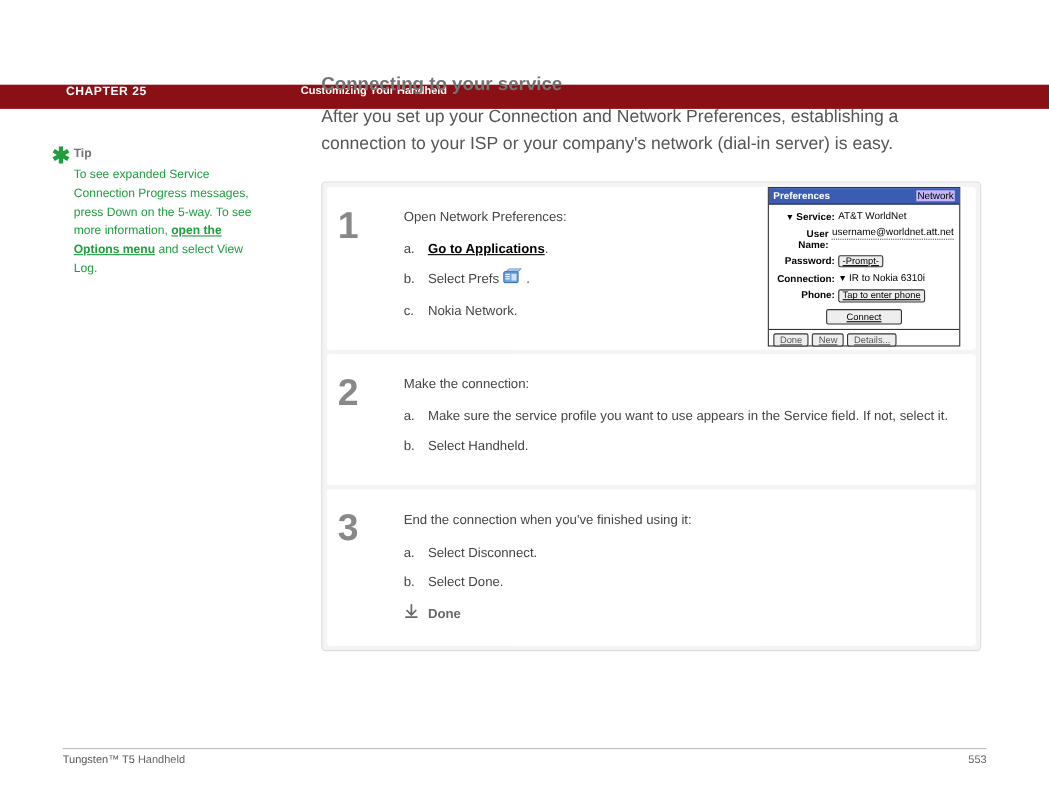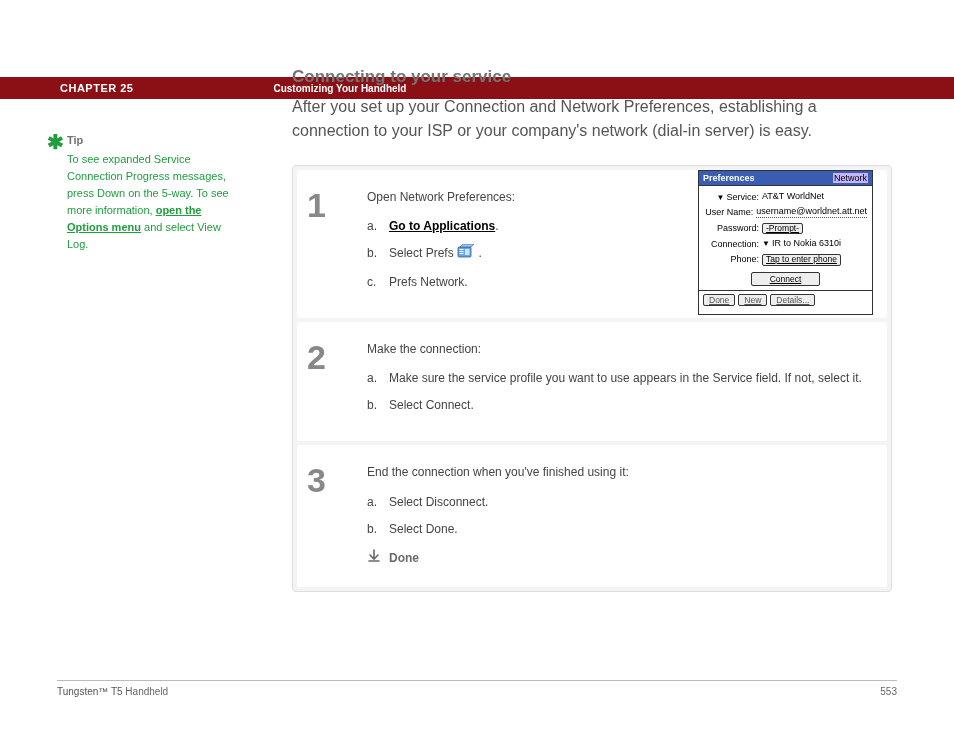--- a/index.html
+++ b/index.html
@@ -1,18 +1,18 @@
 <!DOCTYPE html>
 <html><head>
 <meta charset="utf-8">
 <style>
   * { box-sizing: border-box; margin: 0; padding: 0; }
   body { font-family: Arial, Helvetica, sans-serif; background: #fff; width: 954px; height: 738px; position: relative; color: #555; }
   .header-bar { background: #8a1016; height: 22px; position: absolute; top: 77px; left: 0; right: 0; }
-  .header-inner { width: 840px; margin: 0 auto; display: flex; height: 100%; align-items: center; }
+  .header-inner { width: 840px; margin: 0 auto; display: flex; height: 100%; align-items: flex-start; }
   .chapter-label { color: #fff; font-size: 11px; font-weight: bold; letter-spacing: 0.5px; margin-left: 3px; }
   .header-title { color: #fff; font-size: 10px; font-weight: bold; margin-left: 140px; }
   .page-content { width: 840px; margin: 12px auto; position: relative; padding-top: 55px; }
   .section-heading { color: #737373; font-size: 17px; font-weight: bold; margin-left: 235px; margin-bottom: 8px; }
   .section-intro { color: #555; font-size: 16px; line-height: 1.5; margin-left: 235px; margin-bottom: 22px; max-width: 600px; }
   .tip-box { position: absolute; left: -8px; top: 120px; width: 180px; font-size: 11px; line-height: 1.55; }
   .tip-asterisk { color: #1f9d3f; font-size: 20px; font-weight: bold; position: absolute; left: -2px; top: -5px; }
   .tip-label { color: #737373; font-weight: bold; margin-left: 18px; display: block; margin-bottom: 2px; }
   .tip-body { color: #1f9d3f; margin-left: 18px; }
   .tip-link { color: #1f9d3f; font-weight: bold; text-decoration: underline; }
@@ -29,21 +29,21 @@
   .step-link { color: #000; font-weight: bold; text-decoration: underline; }
   .prefs-icon { display: inline-block; vertical-align: middle; }
   .done-row { display: flex; align-items: center; margin-top: 10px; }
   .done-icon { margin-right: 8px; color:#6a6a6a; }
   .done-label { font-weight: bold; color: #6a6a6a; font-size: 12px; }
   .screenshot { position: absolute; right: 14px; top: 0; width: 175px; height: 145px; border: 1px solid #333; background: #fff; font-size: 9px; font-family: Arial, sans-serif; }
   .scr-titlebar { background: #3a5db3; color: #fff; display: flex; justify-content: space-between; padding: 2px 4px; font-size: 9px; border-bottom:1px solid #333; }
   .scr-titlebar .right { color: #000; background:#c4b5fd; padding:0 1px; }
   .scr-body { padding: 6px 5px 4px 5px; color: #000; }
   .scr-row { display: flex; margin-bottom: 5px; align-items: flex-start; }
-  .scr-lab { width: 58px; text-align: right; font-weight: normal; padding-right: 3px; font-size:9px; }
+  .scr-lab { width: 58px; text-align: right; font-weight: bold; padding-right: 3px; font-size:9px; }
   .scr-val { flex: 1; font-size: 9px; line-height:1.1; }
   .scr-dotted { border-bottom: 1px dotted #555; display:inline-block; min-width:90px; }
   .scr-tri { font-size:8px; margin-right:2px; }
   .scr-boxbtn { border:1px solid #333; border-radius:2px; padding:0 3px; display:inline-block; font-size:8.5px; background:#eee;text-decoration:underline; }
   .scr-connect { text-align:center; margin-top:6px; }
   .scr-connect .scr-boxbtn { padding:1px 18px; }
   .scr-bottom { border-top:1px solid #333; padding:3px 4px; display:flex; gap:3px; }
   .scr-bottom .scr-boxbtn { padding:0 5px; }
   .footer { position: absolute; top: 680px; left: 0; right: 0; }
   .footer-inner { width: 840px; margin: 0 auto; border-top: 1px solid #bbb; padding-top: 5px; display: flex; justify-content: space-between; font-size: 10px; color: #666; }
@@ -93,21 +93,21 @@
                     <rect x="2.5" y="7" width="4" height="1" fill="#fff"></rect>
                     <rect x="2.5" y="9" width="4" height="1" fill="#fff"></rect>
                     <rect x="8" y="5" width="4.5" height="6" fill="#cfe4f7"></rect>
                     <path d="M3 3 L6 0 L17 0 L14 3 Z" fill="#9bc4ef" stroke="#2a5a9a" stroke-width="0.6"></path>
                   </svg></span>
               <span>.</span>
             </span>
           </div>
           <div class="sub-item">
             <span class="sub-letter">c.</span>
-            <span class="sub-text">Prefs Network.</span>
+            <span class="sub-text">Nokia Network.</span>
           </div>
         </div>
       </div>
 
       <div class="screenshot">
         <div class="scr-titlebar">
           <span style="font-weight:bold">Preferences</span>
           <span class="right">Network</span>
         </div>
         <div class="scr-body">
@@ -145,21 +145,21 @@
       <div class="step-num">2</div>
       <div class="step-body">
         <div class="step-head">Make the connection:</div>
         <div class="sub-list">
           <div class="sub-item">
             <span class="sub-letter">a.</span>
             <span class="sub-text">Make sure the service profile you want to use appears in the Service field. If not, select it.</span>
           </div>
           <div class="sub-item">
             <span class="sub-letter">b.</span>
-            <span class="sub-text">Select Connect.</span>
+            <span class="sub-text">Select Handheld.</span>
           </div>
         </div>
       </div>
     </div>
 
     <div class="step-row">
       <div class="step-num">3</div>
       <div class="step-body">
         <div class="step-head">End the connection when you've finished using it:</div>
         <div class="sub-list">

